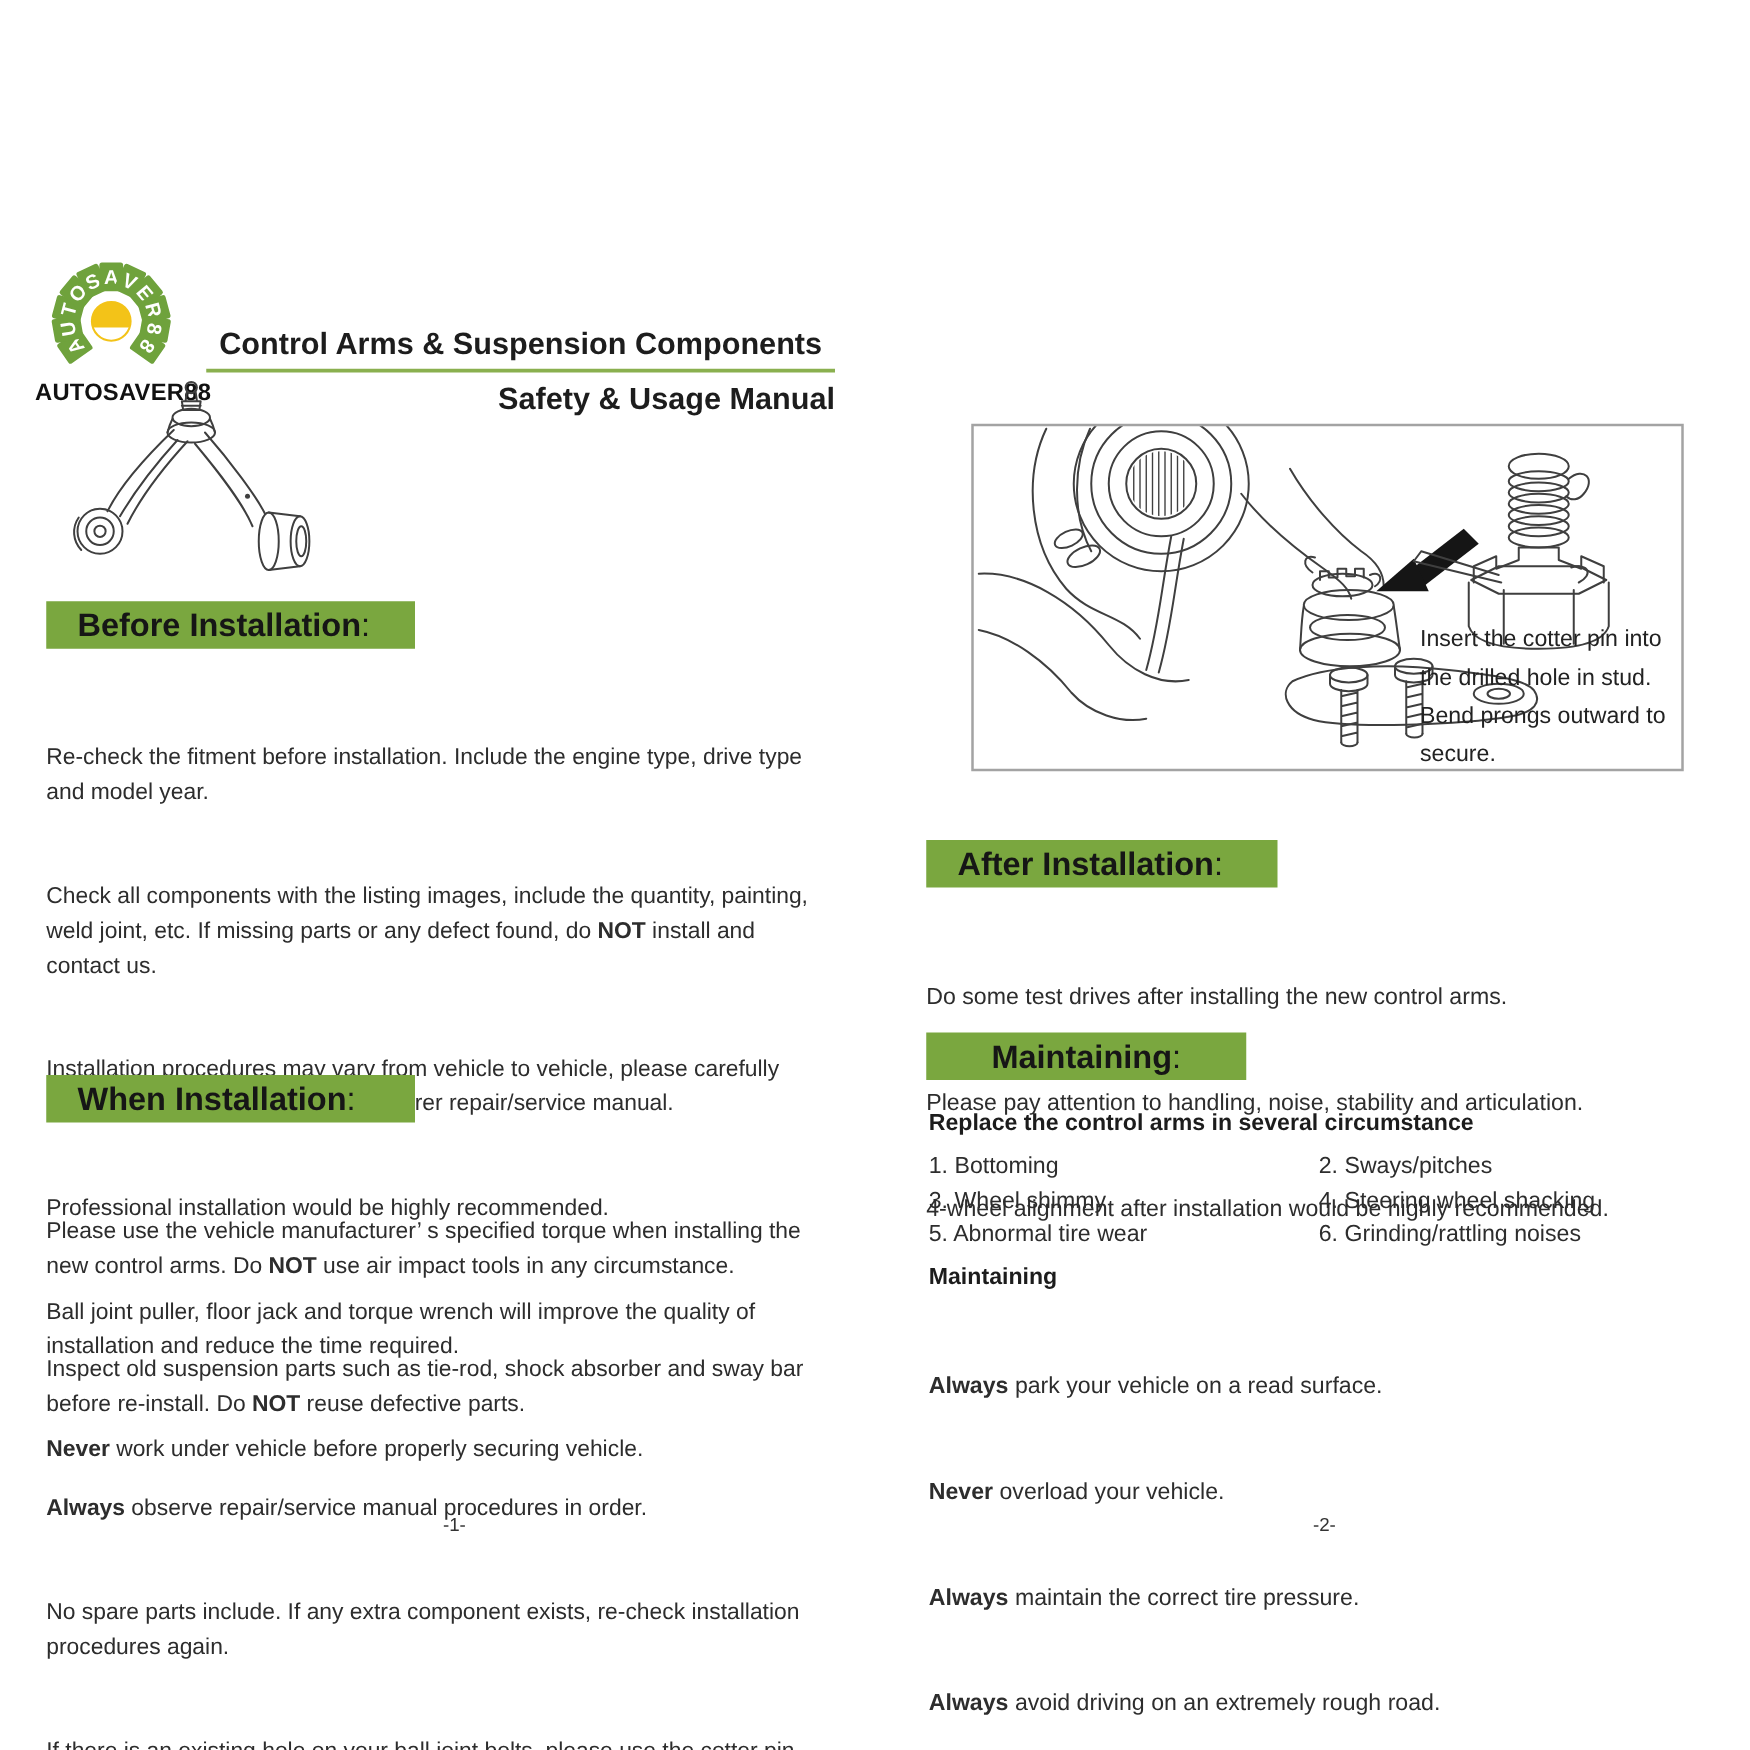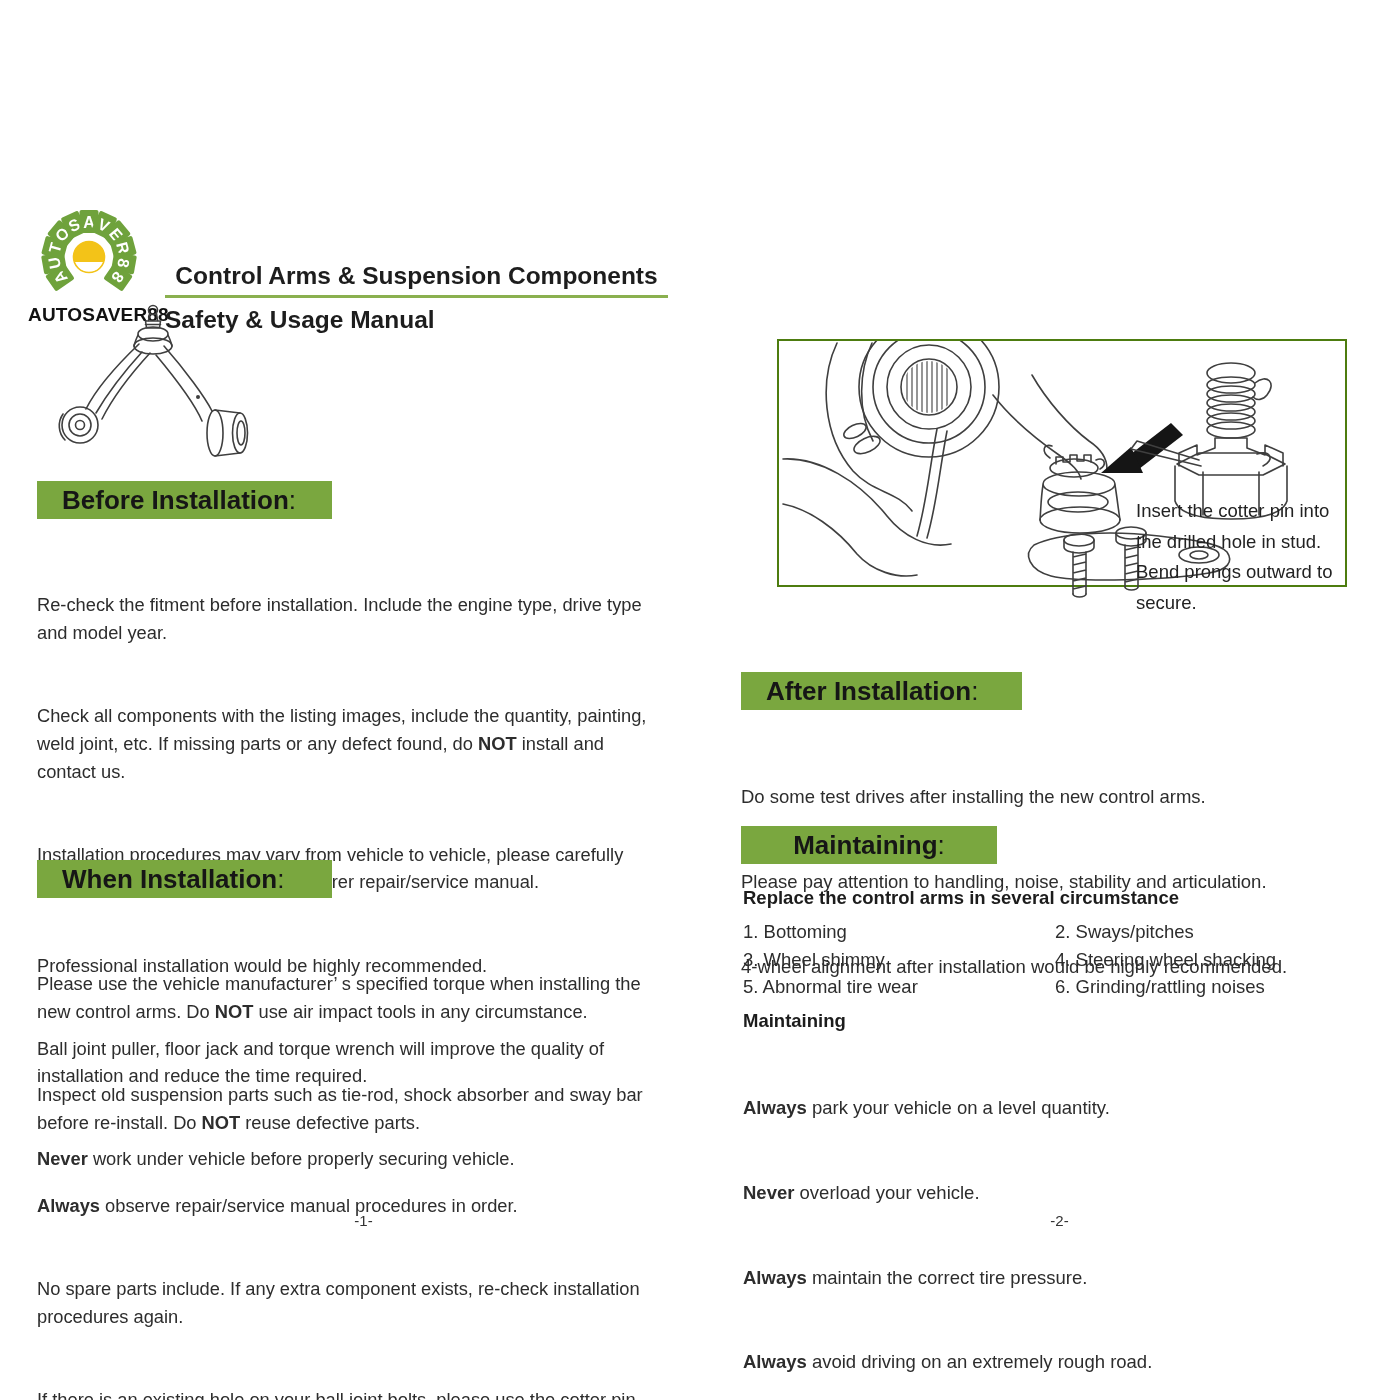--- a/index.html
+++ b/index.html
@@ -17,34 +17,34 @@
   .logo{left:28px;top:206px;width:122px;text-align:center;}
   .logo svg{display:block;margin:0 auto;}
   .wordmark{font-weight:bold;font-size:19px;letter-spacing:.2px;color:#111;margin-top:1px;}
   .ring-seg{fill:var(--logo-green);}
   .ring-letter{fill:#ffffff;font-weight:bold;font-size:16px;font-family:"Liberation Sans",sans-serif;}
 
   
   .titles{left:165px;top:262px;width:503px;}
   .title1{font-size:24.5px;font-weight:bold;color:#1d1d1d;text-align:center;line-height:28px;}
   .title-rule{height:3px;background:var(--rule-green);margin-top:5px;}
-  .title2{font-size:24.5px;font-weight:bold;color:#1d1d1d;margin-top:8px;line-height:28px;}
+  .title2{font-size:24.5px;font-weight:bold;color:#1d1d1d;text-align:right;margin-top:8px;line-height:28px;}
 
   
   .bar{background:var(--accent-green);color:#161616;font-weight:bold;font-size:26px;
        padding-left:25px;height:38px;line-height:38px;}
   .bar .colon{font-weight:normal;}
   .bar.centered{text-align:center;padding-left:0;}
 
   
   .bodytext{font-size:18.3px;line-height:27.7px;color:#2d2d2d;}
   .rbody{font-size:18.5px;line-height:28.2px;color:#2d2d2d;}
 
   
-  .figbox{left:777px;top:339px;width:570px;height:248px;border:2px solid #4d7c0f;box-sizing:border-box;}
+  .figbox{left:777px;top:339px;width:570px;height:278px;border:2px solid #a3a3a3;box-sizing:border-box;}
   .figcaption{position:absolute;left:357px;top:155px;width:206px;font-size:18.5px;line-height:30.6px;color:#222;}
 
   .subhead{font-weight:bold;font-size:18.5px;color:#1c1c1c;}
   .circ-grid{display:grid;grid-template-columns:312px auto;font-size:18.5px;line-height:27.7px;color:#2d2d2d;}
 
   .pagenum{font-size:15px;color:#333;text-align:center;}
 
   .lineart{stroke:#3f3f3f;fill:none;stroke-width:1.6;stroke-linecap:round;stroke-linejoin:round;}
 </style>
 </head>
@@ -285,19 +285,19 @@
   <div>2. Sways/pitches</div>
   <div>3. Wheel shimmy</div>
   <div>4. Steering wheel shacking</div>
   <div>5. Abnormal tire wear</div>
   <div>6. Grinding/rattling noises</div>
 </div>
 
 <div class="abs subhead" style="left:743px;top:1010px;">Maintaining</div>
 
 <div class="abs rbody prewrap" style="left:743px;top:1038px;width:645px;">
-  <p><span class="b">Always</span><span> park your vehicle on a level quantity.</span></p>
+  <p><span class="b">Always</span><span> park your vehicle on a read surface.</span></p>
   <p><span class="b">Never</span><span> overload your vehicle.</span></p>
   <p><span class="b">Always</span><span> maintain the correct tire pressure.</span></p>
   <p><span class="b">Always</span><span> avoid driving on an extremely rough road.</span></p>
 </div>
 
 <div class="abs pagenum" style="left:741px;top:1212px;width:637px;">-2-</div>
 
 </body></html>

